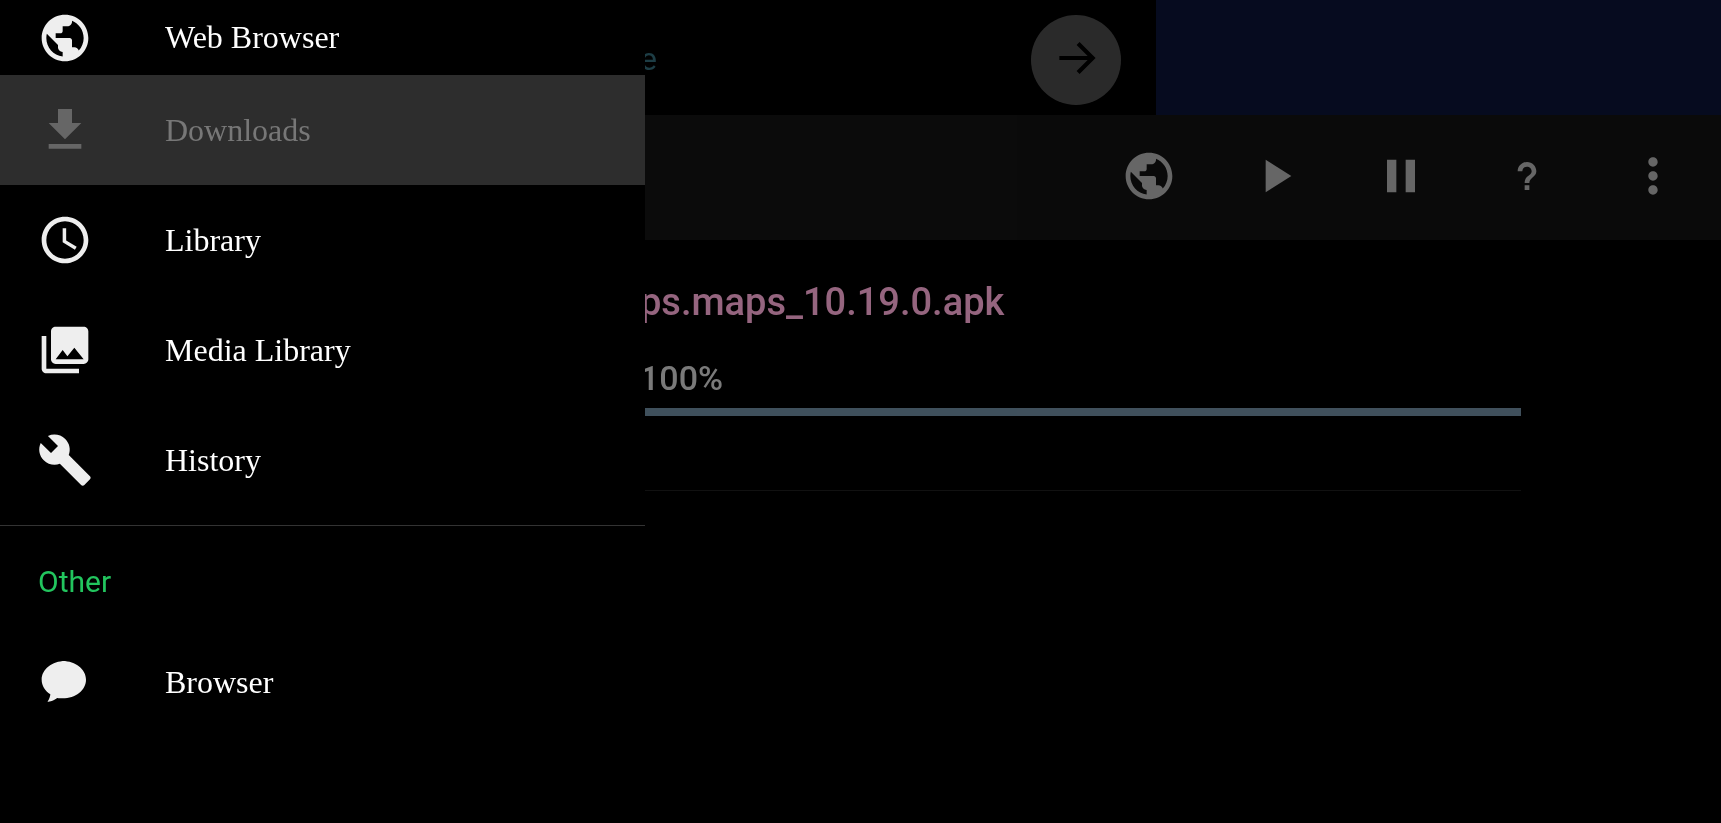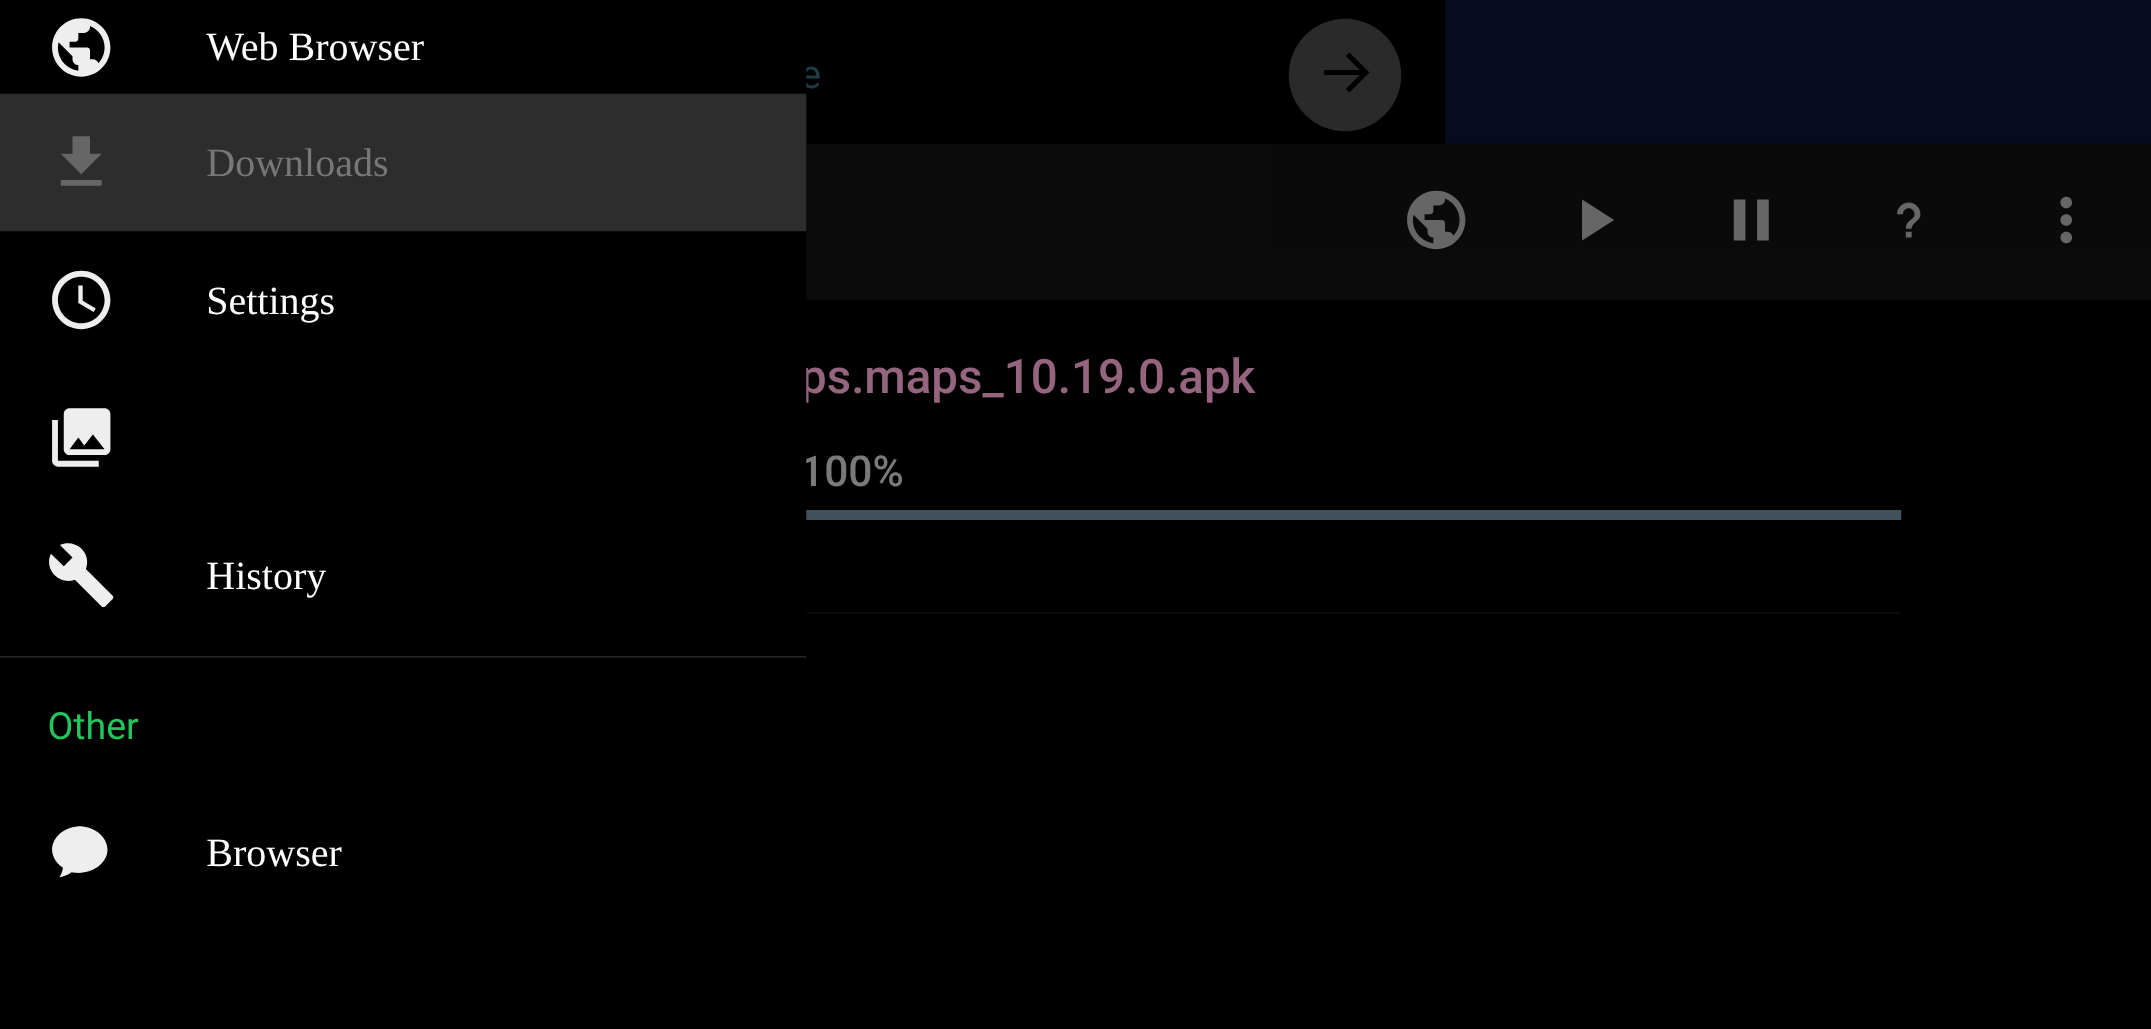--- a/index.html
+++ b/index.html
@@ -281,29 +281,30 @@
     </span>
     <span class="sidebar-label">Downloads</span>
   </div>
 
   <div class="sidebar-item">
     <span class="sidebar-icon">
       <svg viewBox="0 0 24 24">
           <path d="M11.99 2C6.47 2 2 6.48 2 12s4.47 10 9.99 10C17.52 22 22 17.52 22 12S17.52 2 11.99 2zM12 20c-4.42 0-8-3.58-8-8s3.58-8 8-8 8 3.58 8 8-3.58 8-8 8zm.5-13H11v6l5.25 3.15.75-1.23-4.5-2.67z"></path>
         </svg>
     </span>
-    <span class="sidebar-label">Settings</span>
+    <span class="sidebar-label">Library</span>
   </div>
 
   <div class="sidebar-item">
     <span class="sidebar-icon">
       <svg viewBox="0 0 24 24">
           <path d="M22 16V4c0-1.1-.9-2-2-2H8c-1.1 0-2 .9-2 2v12c0 1.1.9 2 2 2h12c1.1 0 2-.9 2-2zm-11-4l2.03 2.71L16 11l4 5H8l3-4zM2 6v14c0 1.1.9 2 2 2h14v-2H4V6H2z"></path>
         </svg>
     </span>
+    <span class="sidebar-label">Media Library</span>
   </div>
 
   <div class="sidebar-item">
     <span class="sidebar-icon">
       <svg viewBox="0 0 24 24">
           <path d="M22.7 19l-9.1-9.1c.9-2.3.4-5-1.5-6.9-2-2-5-2.4-7.4-1.3L9 6 6 9 1.6 4.7C.4 7.1.9 10.1 2.9 12.1c1.9 1.9 4.6 2.4 6.9 1.5l9.1 9.1c.4.4 1 .4 1.4 0l2.3-2.3c.5-.4.5-1.1.1-1.4z"></path>
         </svg>
     </span>
     <span class="sidebar-label">History</span>
   </div>

